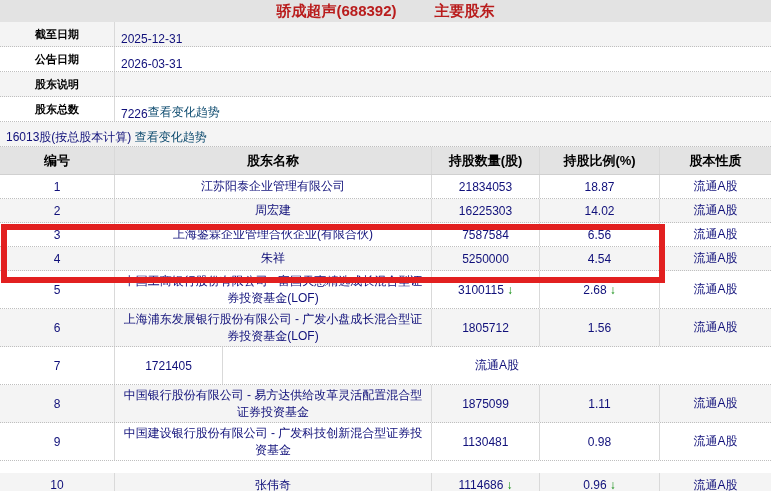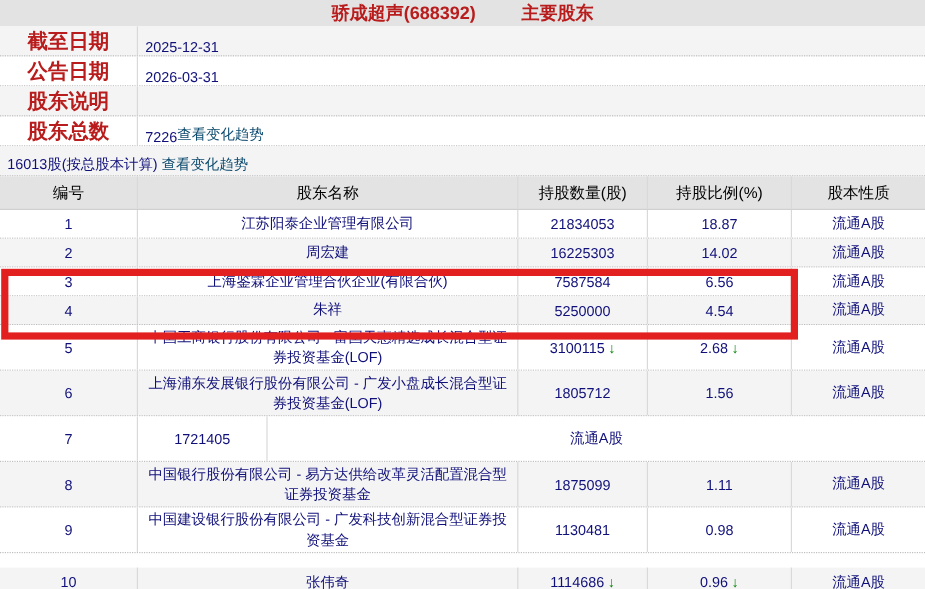--- a/index.html
+++ b/index.html
@@ -12,26 +12,26 @@
     height:22px; background:#e3e3e3; display:flex; align-items:center; justify-content:center;
     color:#b91c1c; font-weight:bold; font-size:15px;
   }
   .title-bar .gap { display:inline-block; width:38px; }
   .info-row {
     display:flex; height:25px; align-items:stretch; border-bottom:1px dotted #bfbfbf;
   }
   .info-row:nth-of-type(even) { background:#f4f4f4; }
   .info-label {
     width:115px; flex:0 0 115px; display:flex; align-items:center; justify-content:center;
-    font-weight:bold; color:#b91c1c; font-size:17px; border-right:1px solid #d9d9d9;
+    font-weight:bold; color:#000000; font-size:11px; border-right:1px solid #d9d9d9;
   }
   .info-value { flex:1; display:flex; align-items:flex-end; padding-left:6px; white-space:pre;margin-top:16px; }
   .trend-link { color:#0c4a6e; cursor:pointer; }
   .thead {
-    display:flex; height:28px; background:#e3e3e3; font-weight:normal; color:#000; font-size:13px;
+    display:flex; height:28px; background:#e3e3e3; font-weight:bold; color:#000; font-size:13px;
     border-bottom:1px solid #d0d0d0;
   }
   .thead > div, .trow > div {
     display:flex; align-items:center; justify-content:center; text-align:center;
     border-right:1px solid #d9d9d9; padding:0 4px;
   }
   .thead > div:last-child, .trow > div:last-child { border-right:none; }
   .c1 { width:115px; flex:0 0 115px; }
   .c2 { width:317px; flex:0 0 317px; }
   .c3 { width:108px; flex:0 0 108px; }

